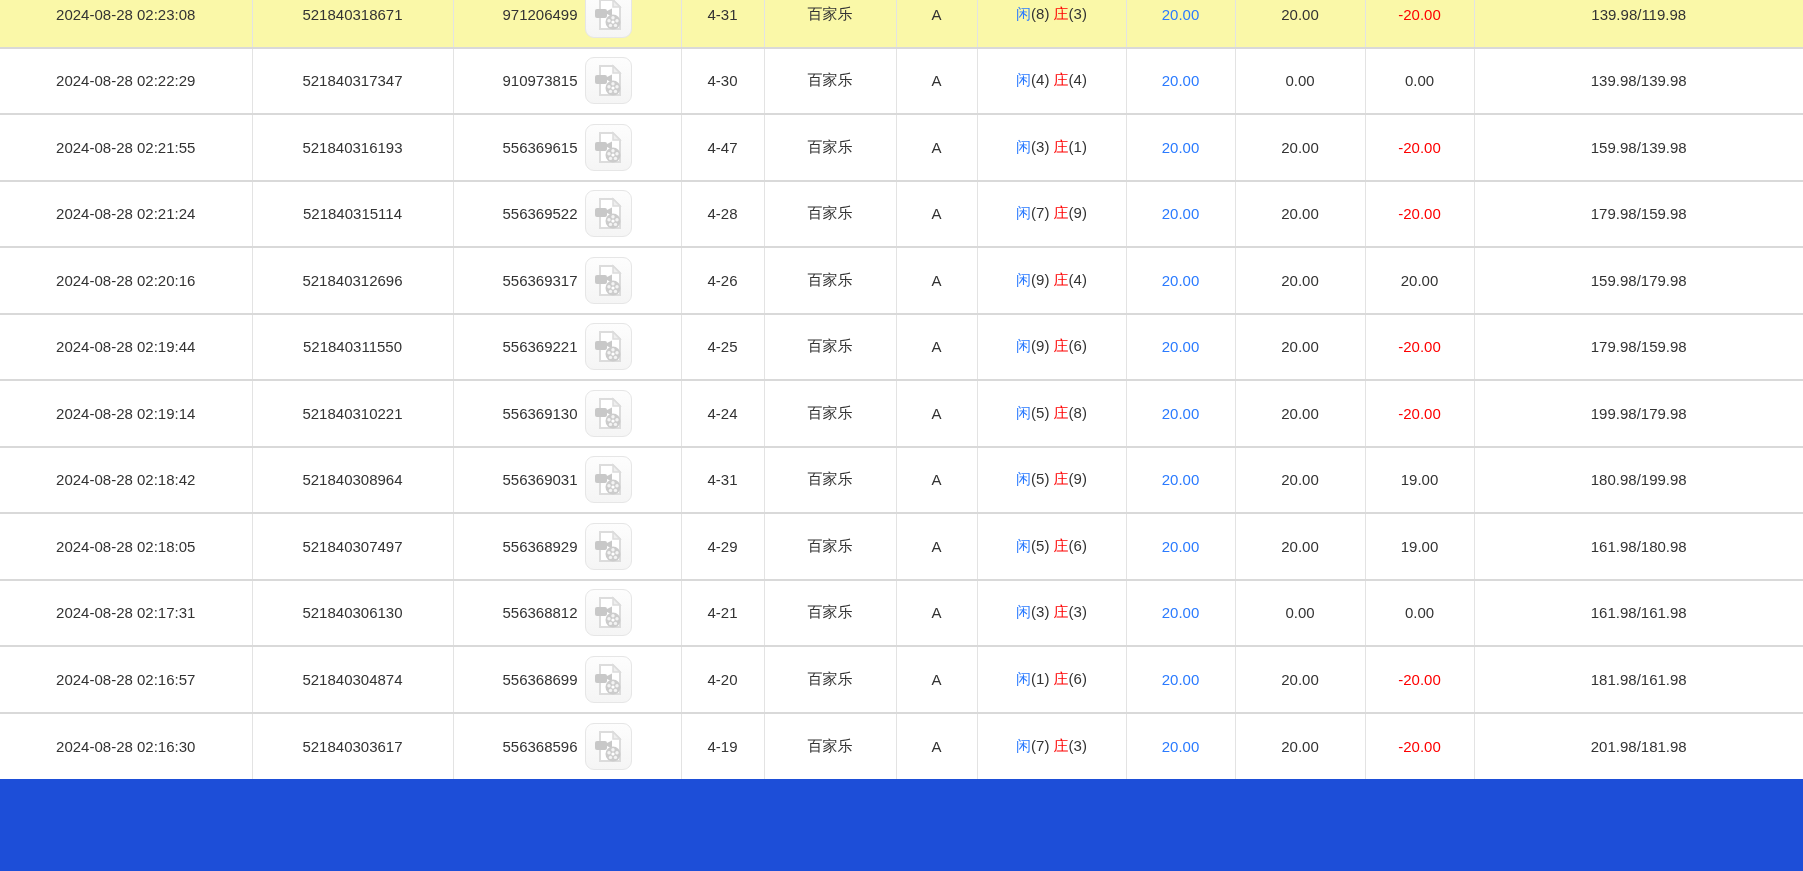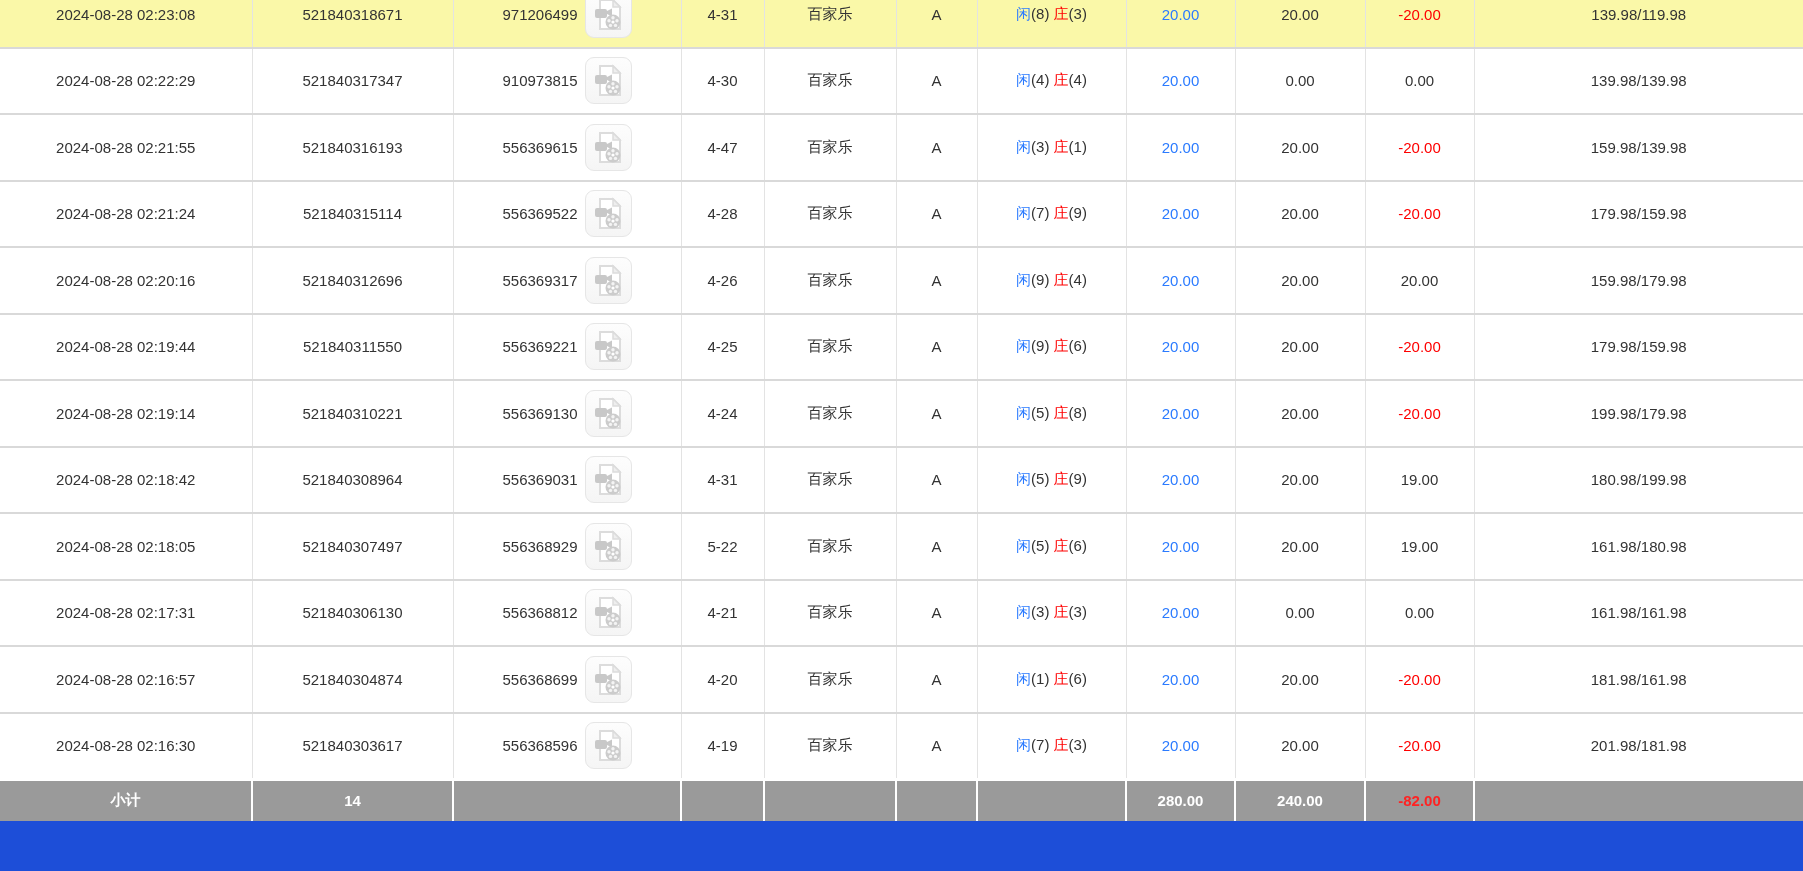--- a/index.html
+++ b/index.html
@@ -382,21 +382,21 @@
             <circle cx="20" cy="24" r="1.6" fill="#ffffff"></circle>
             <circle cx="20" cy="19.8" r="1.7" fill="#f4f4f4"></circle>
             <circle cx="24" cy="22.7" r="1.7" fill="#f4f4f4"></circle>
             <circle cx="22.5" cy="27.4" r="1.7" fill="#f4f4f4"></circle>
             <circle cx="17.5" cy="27.4" r="1.7" fill="#f4f4f4"></circle>
             <circle cx="16" cy="22.7" r="1.7" fill="#f4f4f4"></circle>
           </svg>
         </button>
       </div>
     </td>
-    <td><span>5-22</span></td>
+    <td><span>4-29</span></td>
     <td><span>百家乐</span></td>
     <td><span>A</span></td>
     <td>
       <span class="blue-text">闲</span><span>(5)</span>
       <span> </span>
       <span class="red-text">庄</span><span>(6)</span>
     </td>
     <td class="blue-text"><span>20.00</span></td>
     <td><span>20.00</span></td>
     <td class="winloss"><span>19.00</span></td>
@@ -507,29 +507,16 @@
       <span class="blue-text">闲</span><span>(7)</span>
       <span> </span>
       <span class="red-text">庄</span><span>(3)</span>
     </td>
     <td class="blue-text"><span>20.00</span></td>
     <td><span>20.00</span></td>
     <td class="winloss neg"><span>-20.00</span></td>
     <td><span>201.98/181.98</span></td>
   </tr>
 
-  <tr class="summary-row">
-    <td><span>小计</span></td>
-    <td><span>14</span></td>
-    <td></td>
-    <td></td>
-    <td></td>
-    <td></td>
-    <td></td>
-    <td><span>280.00</span></td>
-    <td><span>240.00</span></td>
-    <td class="winloss"><span>-82.00</span></td>
-    <td></td>
-  </tr>
 
 </tbody>
   </table>
 </div>
 
 </body></html>

